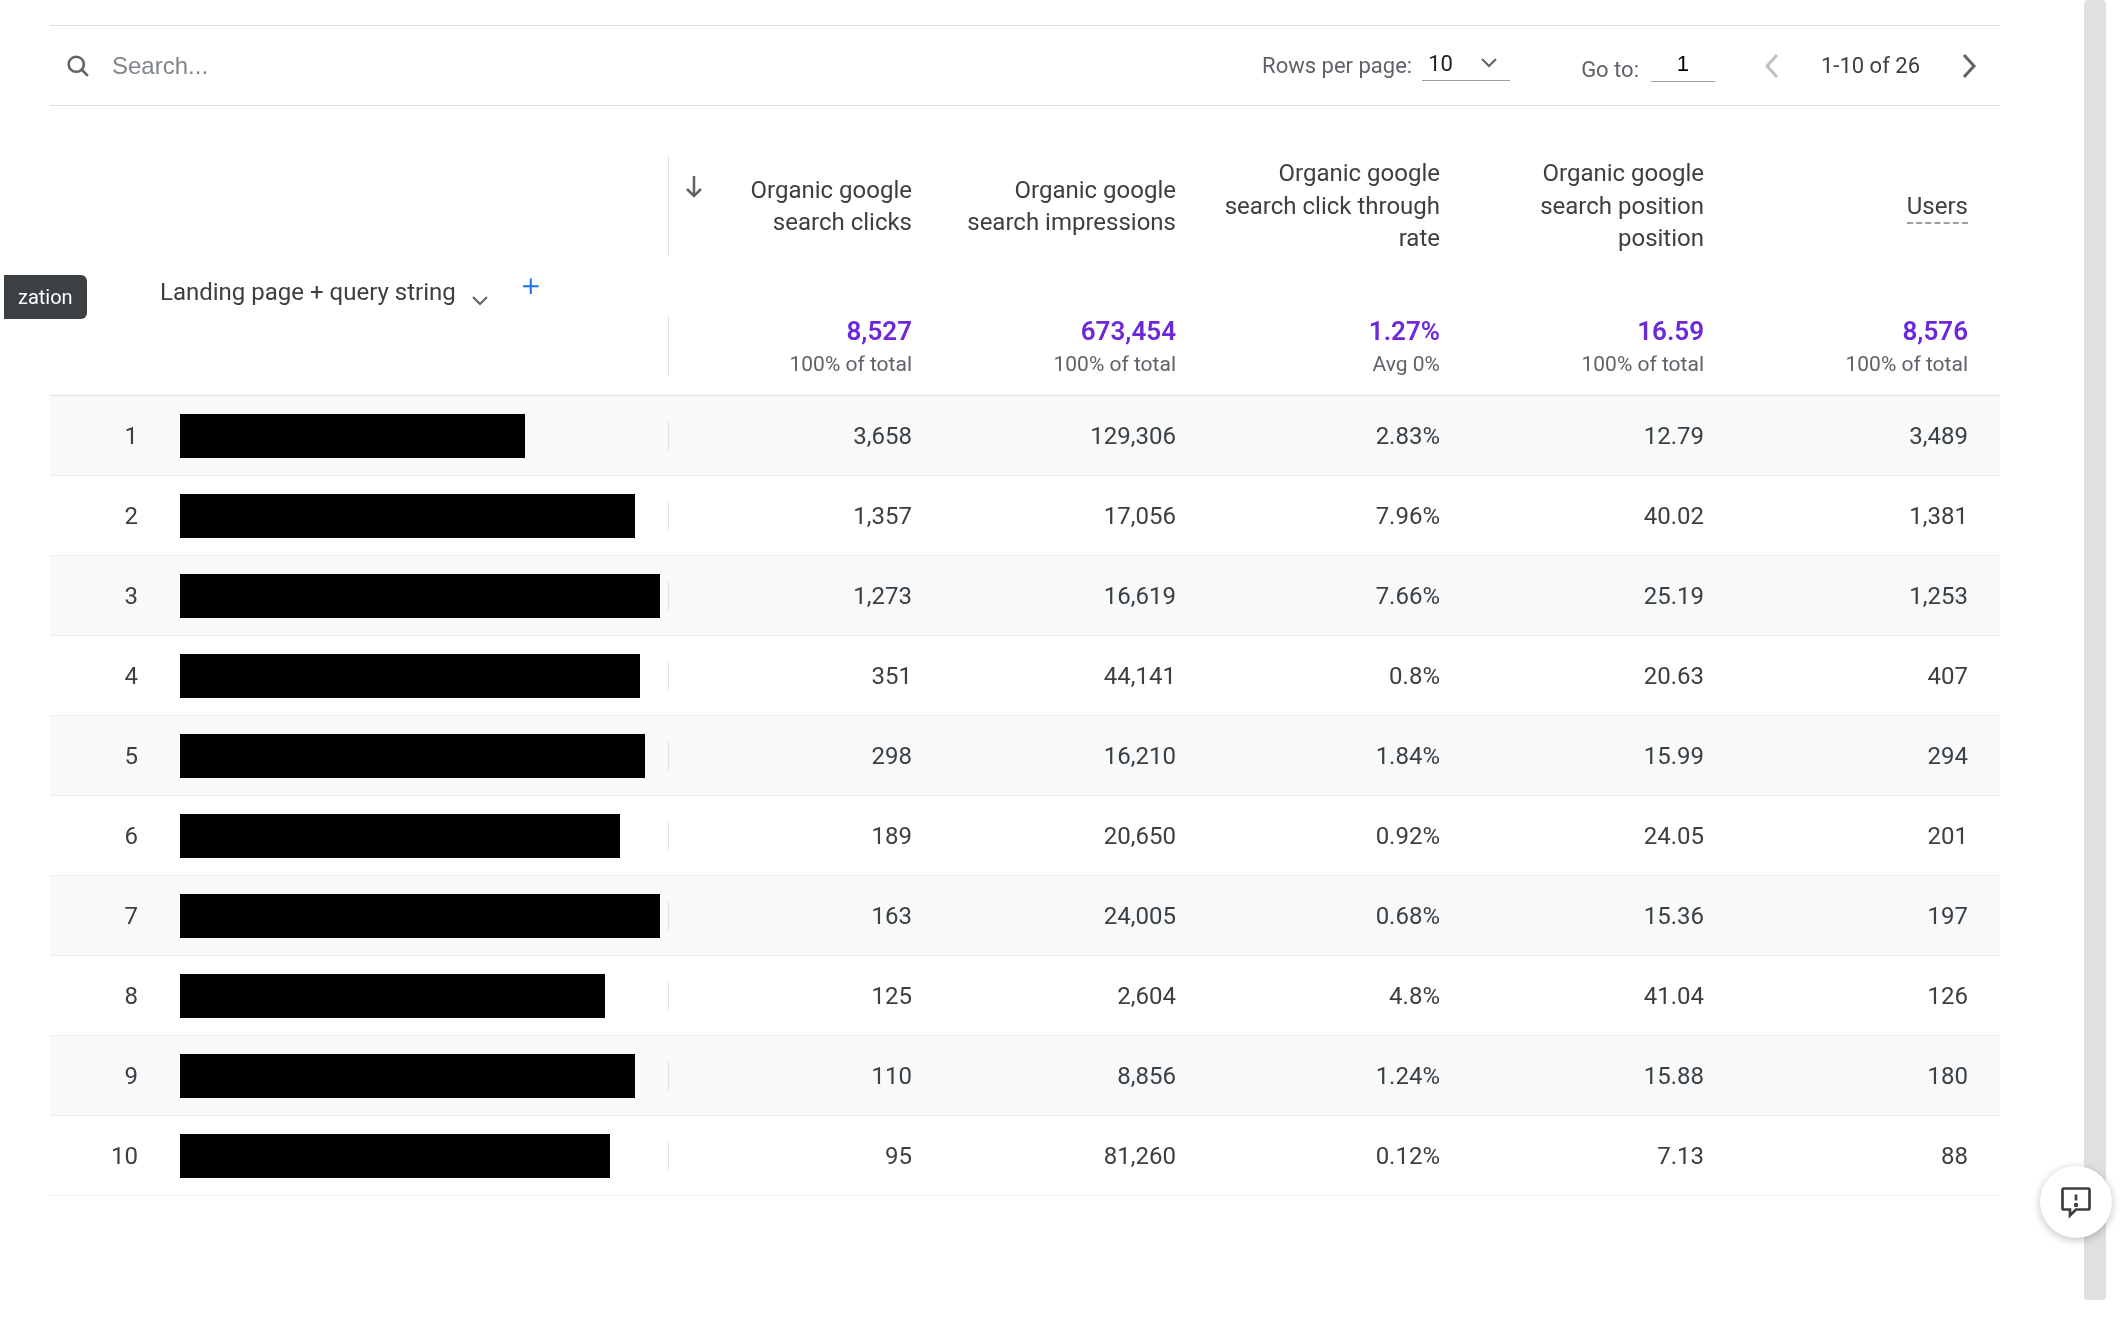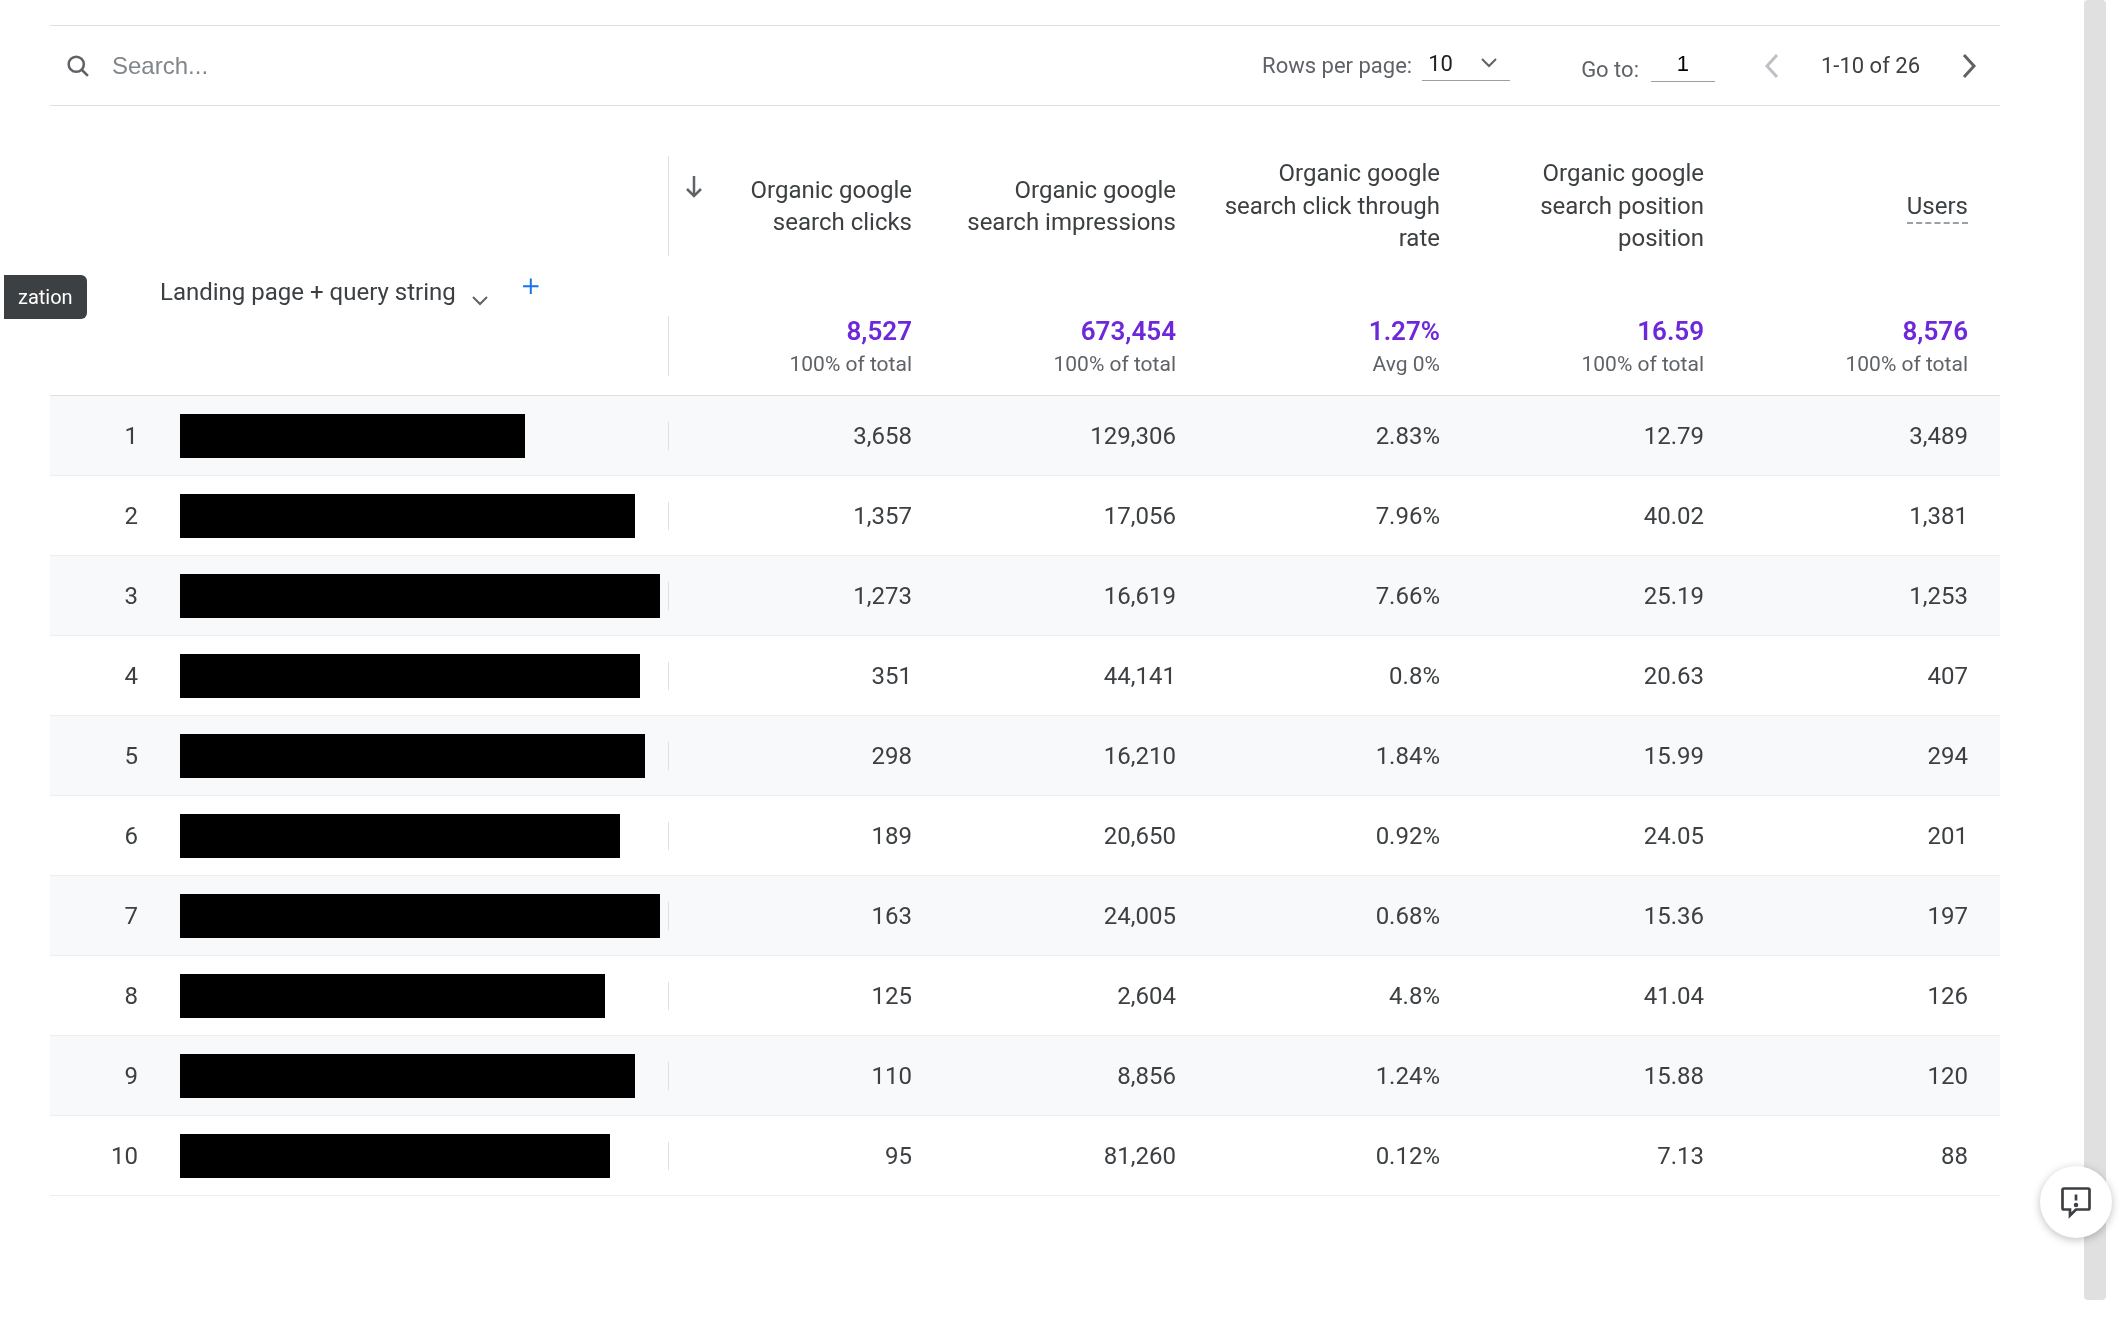--- a/index.html
+++ b/index.html
@@ -455,21 +455,21 @@
           </div>
           <div class="row data-row striped">
             <div class="dim-wrap">
               <div class="row-index">9</div>
               <div class="redacted" style="width: 455px;"></div>
             </div>
             <div class="cell col-divider">110</div>
             <div class="cell">8,856</div>
             <div class="cell">1.24%</div>
             <div class="cell">15.88</div>
-            <div class="cell">120</div>
+            <div class="cell">180</div>
           </div>
           <div class="row data-row">
             <div class="dim-wrap">
               <div class="row-index">10</div>
               <div class="redacted" style="width: 430px;"></div>
             </div>
             <div class="cell col-divider">95</div>
             <div class="cell">81,260</div>
             <div class="cell">0.12%</div>
             <div class="cell">7.13</div>

